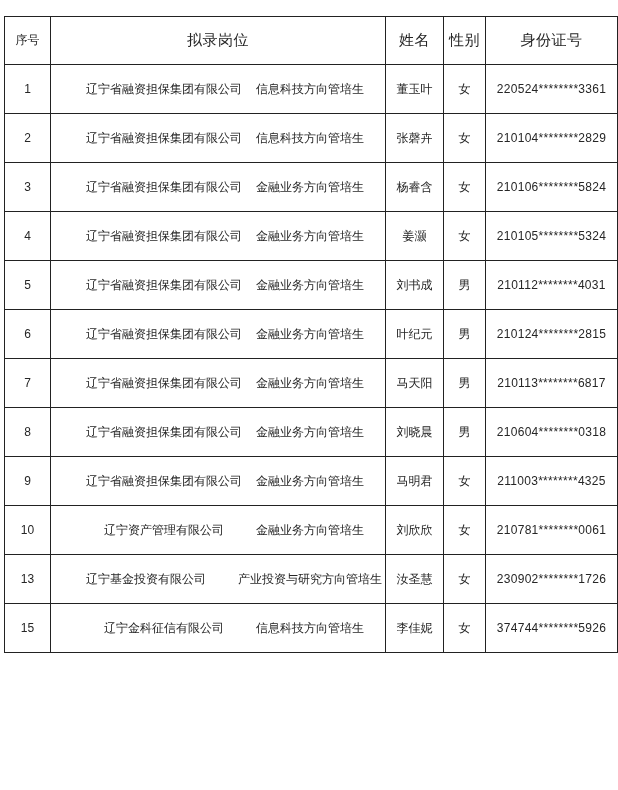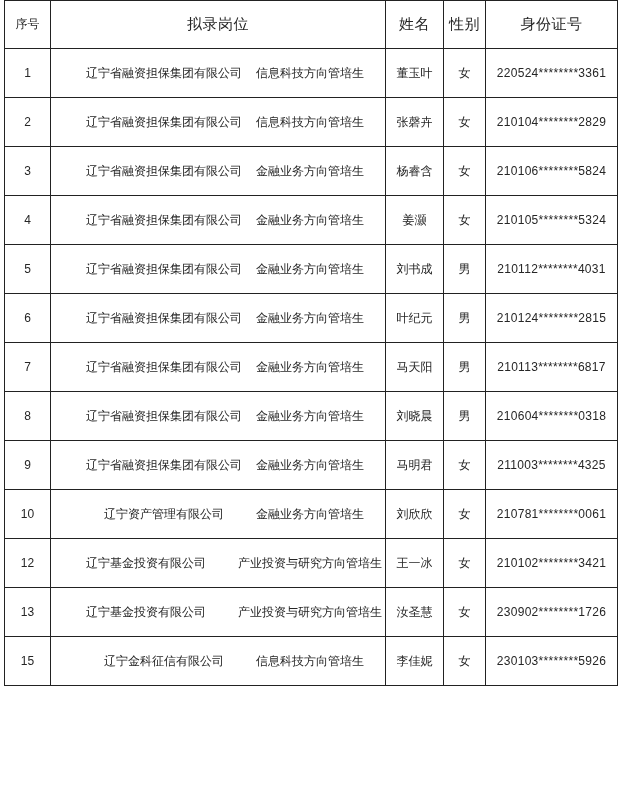--- a/index.html
+++ b/index.html
@@ -5,21 +5,21 @@
   html, body {
     margin: 0;
     padding: 0;
     background: #ffffff;
     font-family: "Liberation Sans", "DejaVu Sans", sans-serif;
   }
   .page {
     width: 618px;
     height: 790px;
     box-sizing: border-box;
-    padding: 0 0 0 4px;
+    padding: 16px 0 0 4px;
     background: #ffffff;
   }
   table.recruit {
     border-collapse: collapse;
     table-layout: fixed;
     width: 613px;
     color: #262626;
   }
   table.recruit th,
   table.recruit td {
@@ -160,39 +160,32 @@
 
   <tr>
     <td class="c-no">10</td>
     <td class="c-pos"><span class="company">辽宁资产管理有限公司</span><span class="postitle">金融业务方向管培生</span></td>
     <td class="c-name">刘欣欣</td>
     <td class="c-gender">女</td>
     <td class="c-id">210781********0061</td>
   </tr>
 
 
-  <tr>
-    <td class="c-no">12</td>
-    <td class="c-pos"><span class="company">辽宁基金投资有限公司</span><span class="postitle">产业投资与研究方向管培生</span></td>
-    <td class="c-name">王一冰</td>
-    <td class="c-gender">女</td>
-    <td class="c-id">210102********3421</td>
-  </tr>
 
   <tr>
     <td class="c-no">13</td>
     <td class="c-pos"><span class="company">辽宁基金投资有限公司</span><span class="postitle">产业投资与研究方向管培生</span></td>
     <td class="c-name">汝圣慧</td>
     <td class="c-gender">女</td>
     <td class="c-id">230902********1726</td>
   </tr>
 
 
   <tr>
     <td class="c-no">15</td>
     <td class="c-pos"><span class="company">辽宁金科征信有限公司</span><span class="postitle">信息科技方向管培生</span></td>
     <td class="c-name">李佳妮</td>
     <td class="c-gender">女</td>
-    <td class="c-id">230103********5926</td>
+    <td class="c-id">374744********5926</td>
   </tr>
 </tbody>
   </table>
 </div>
 
 </body></html>

